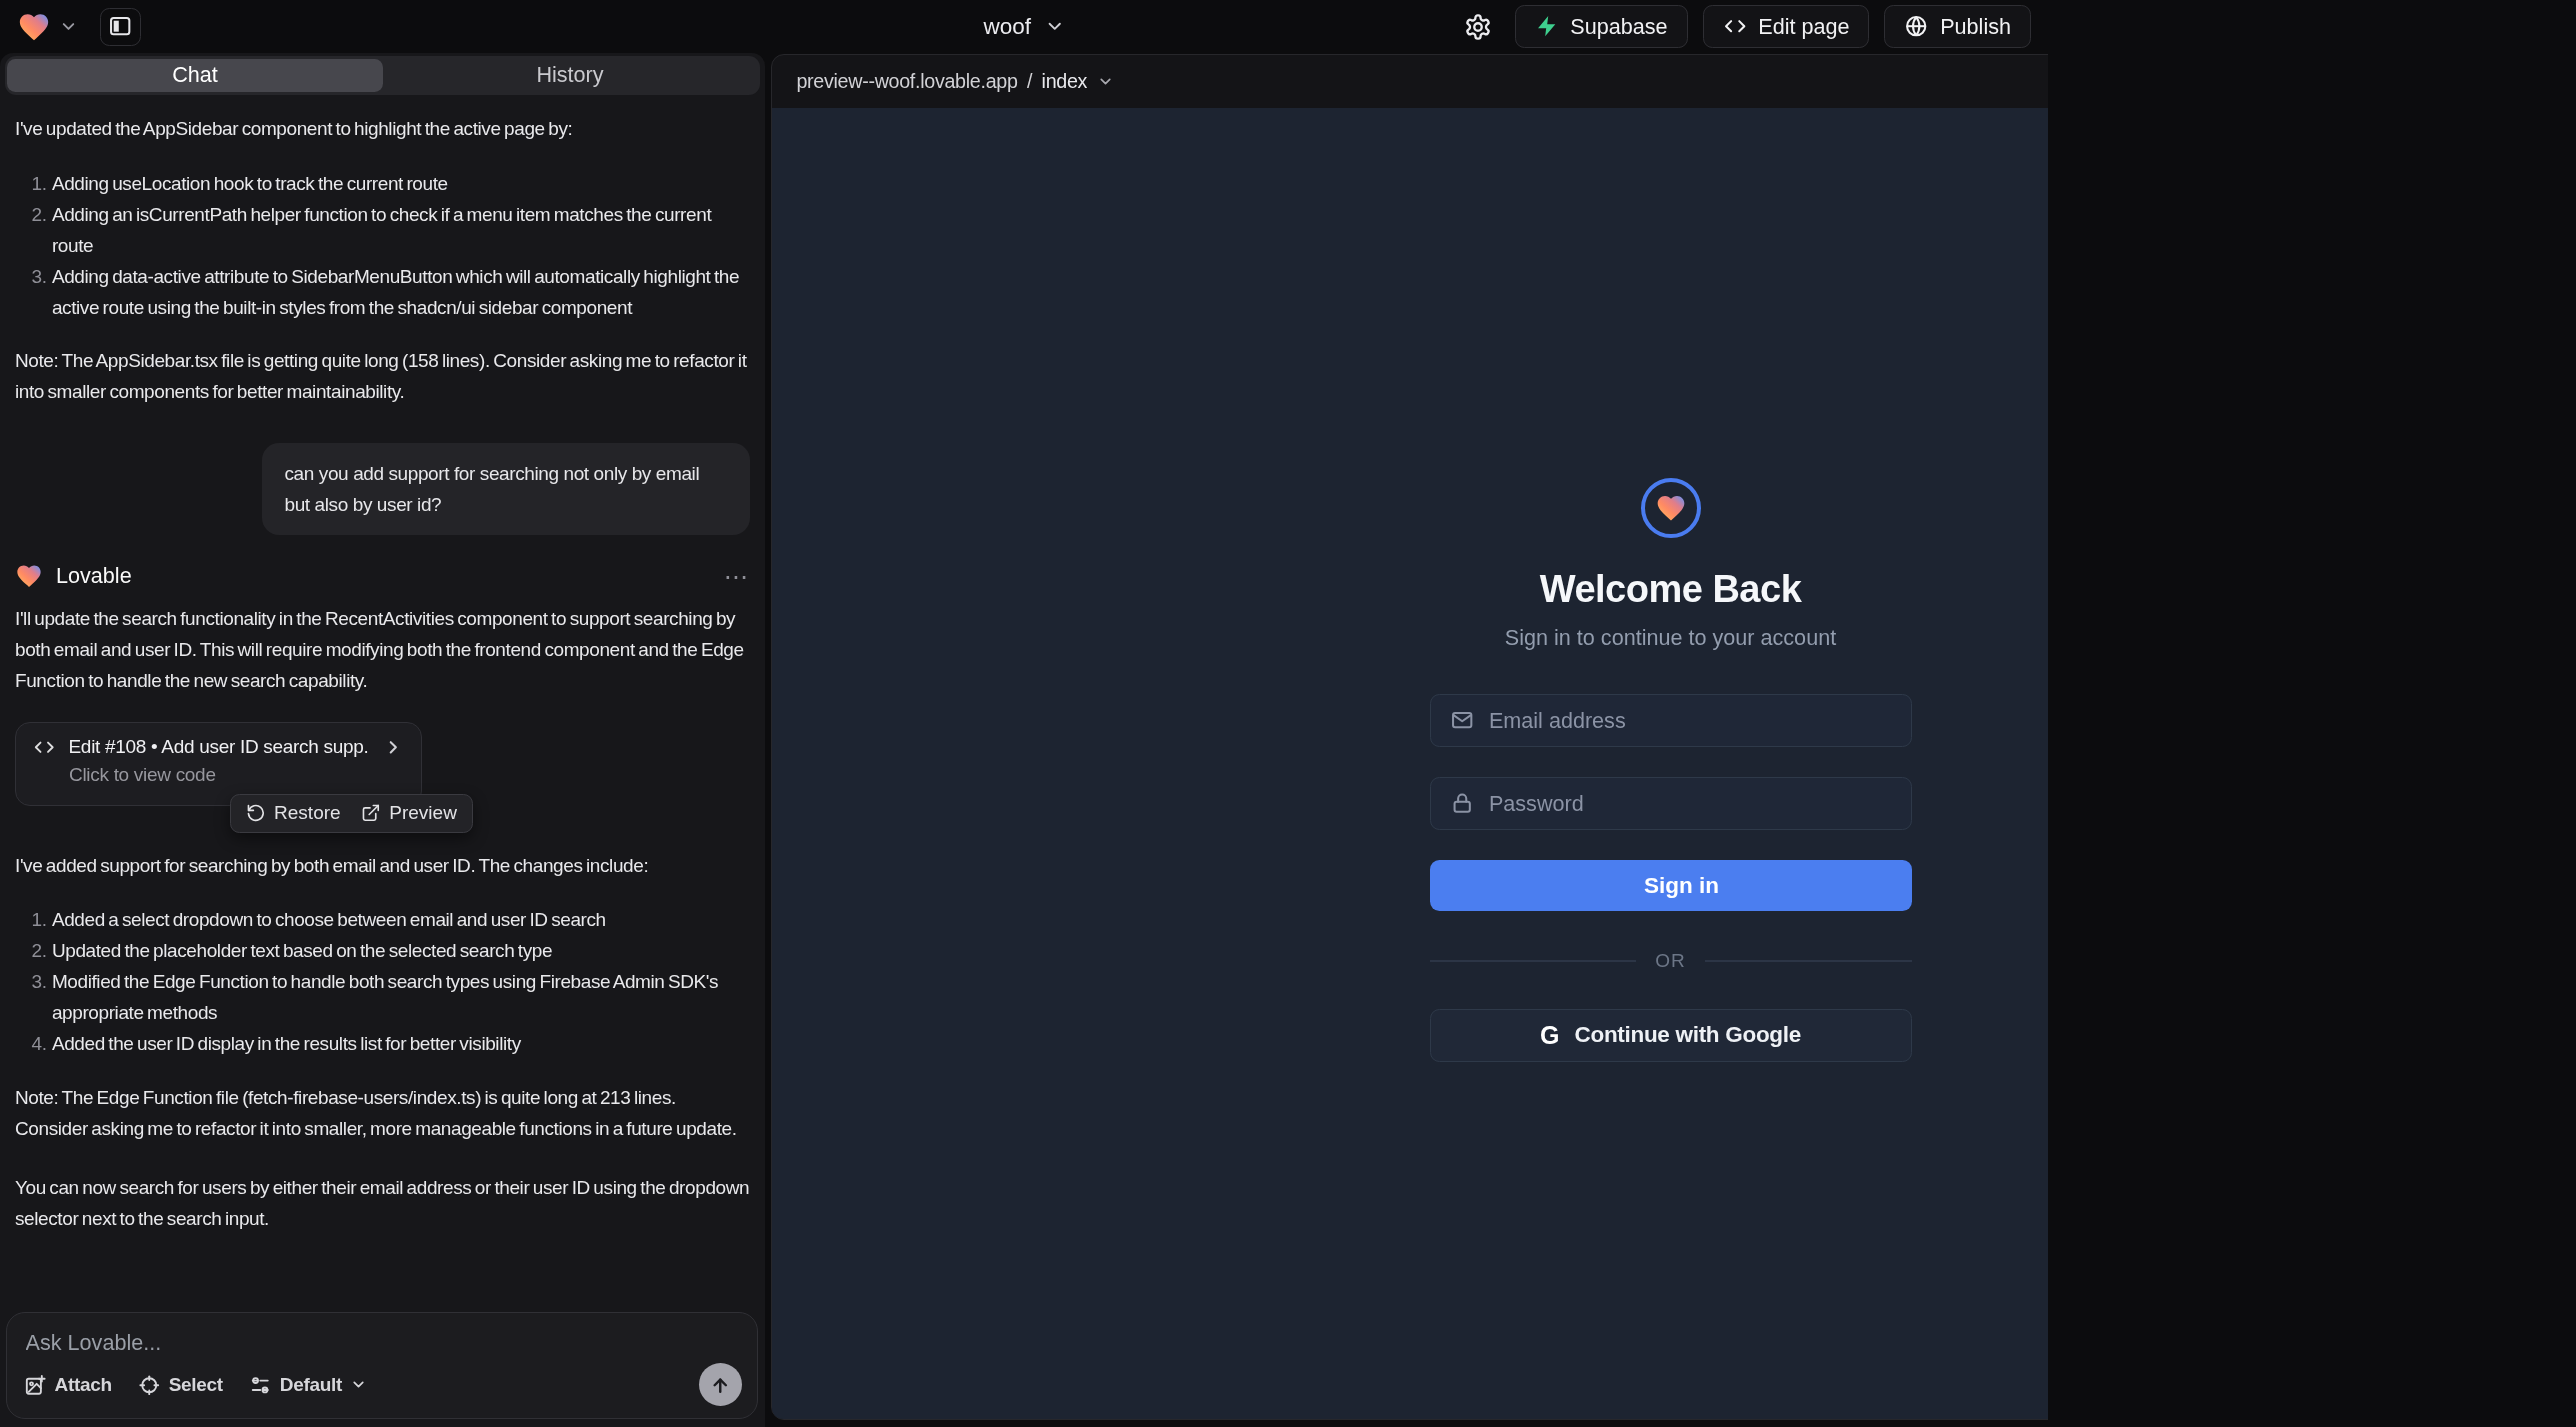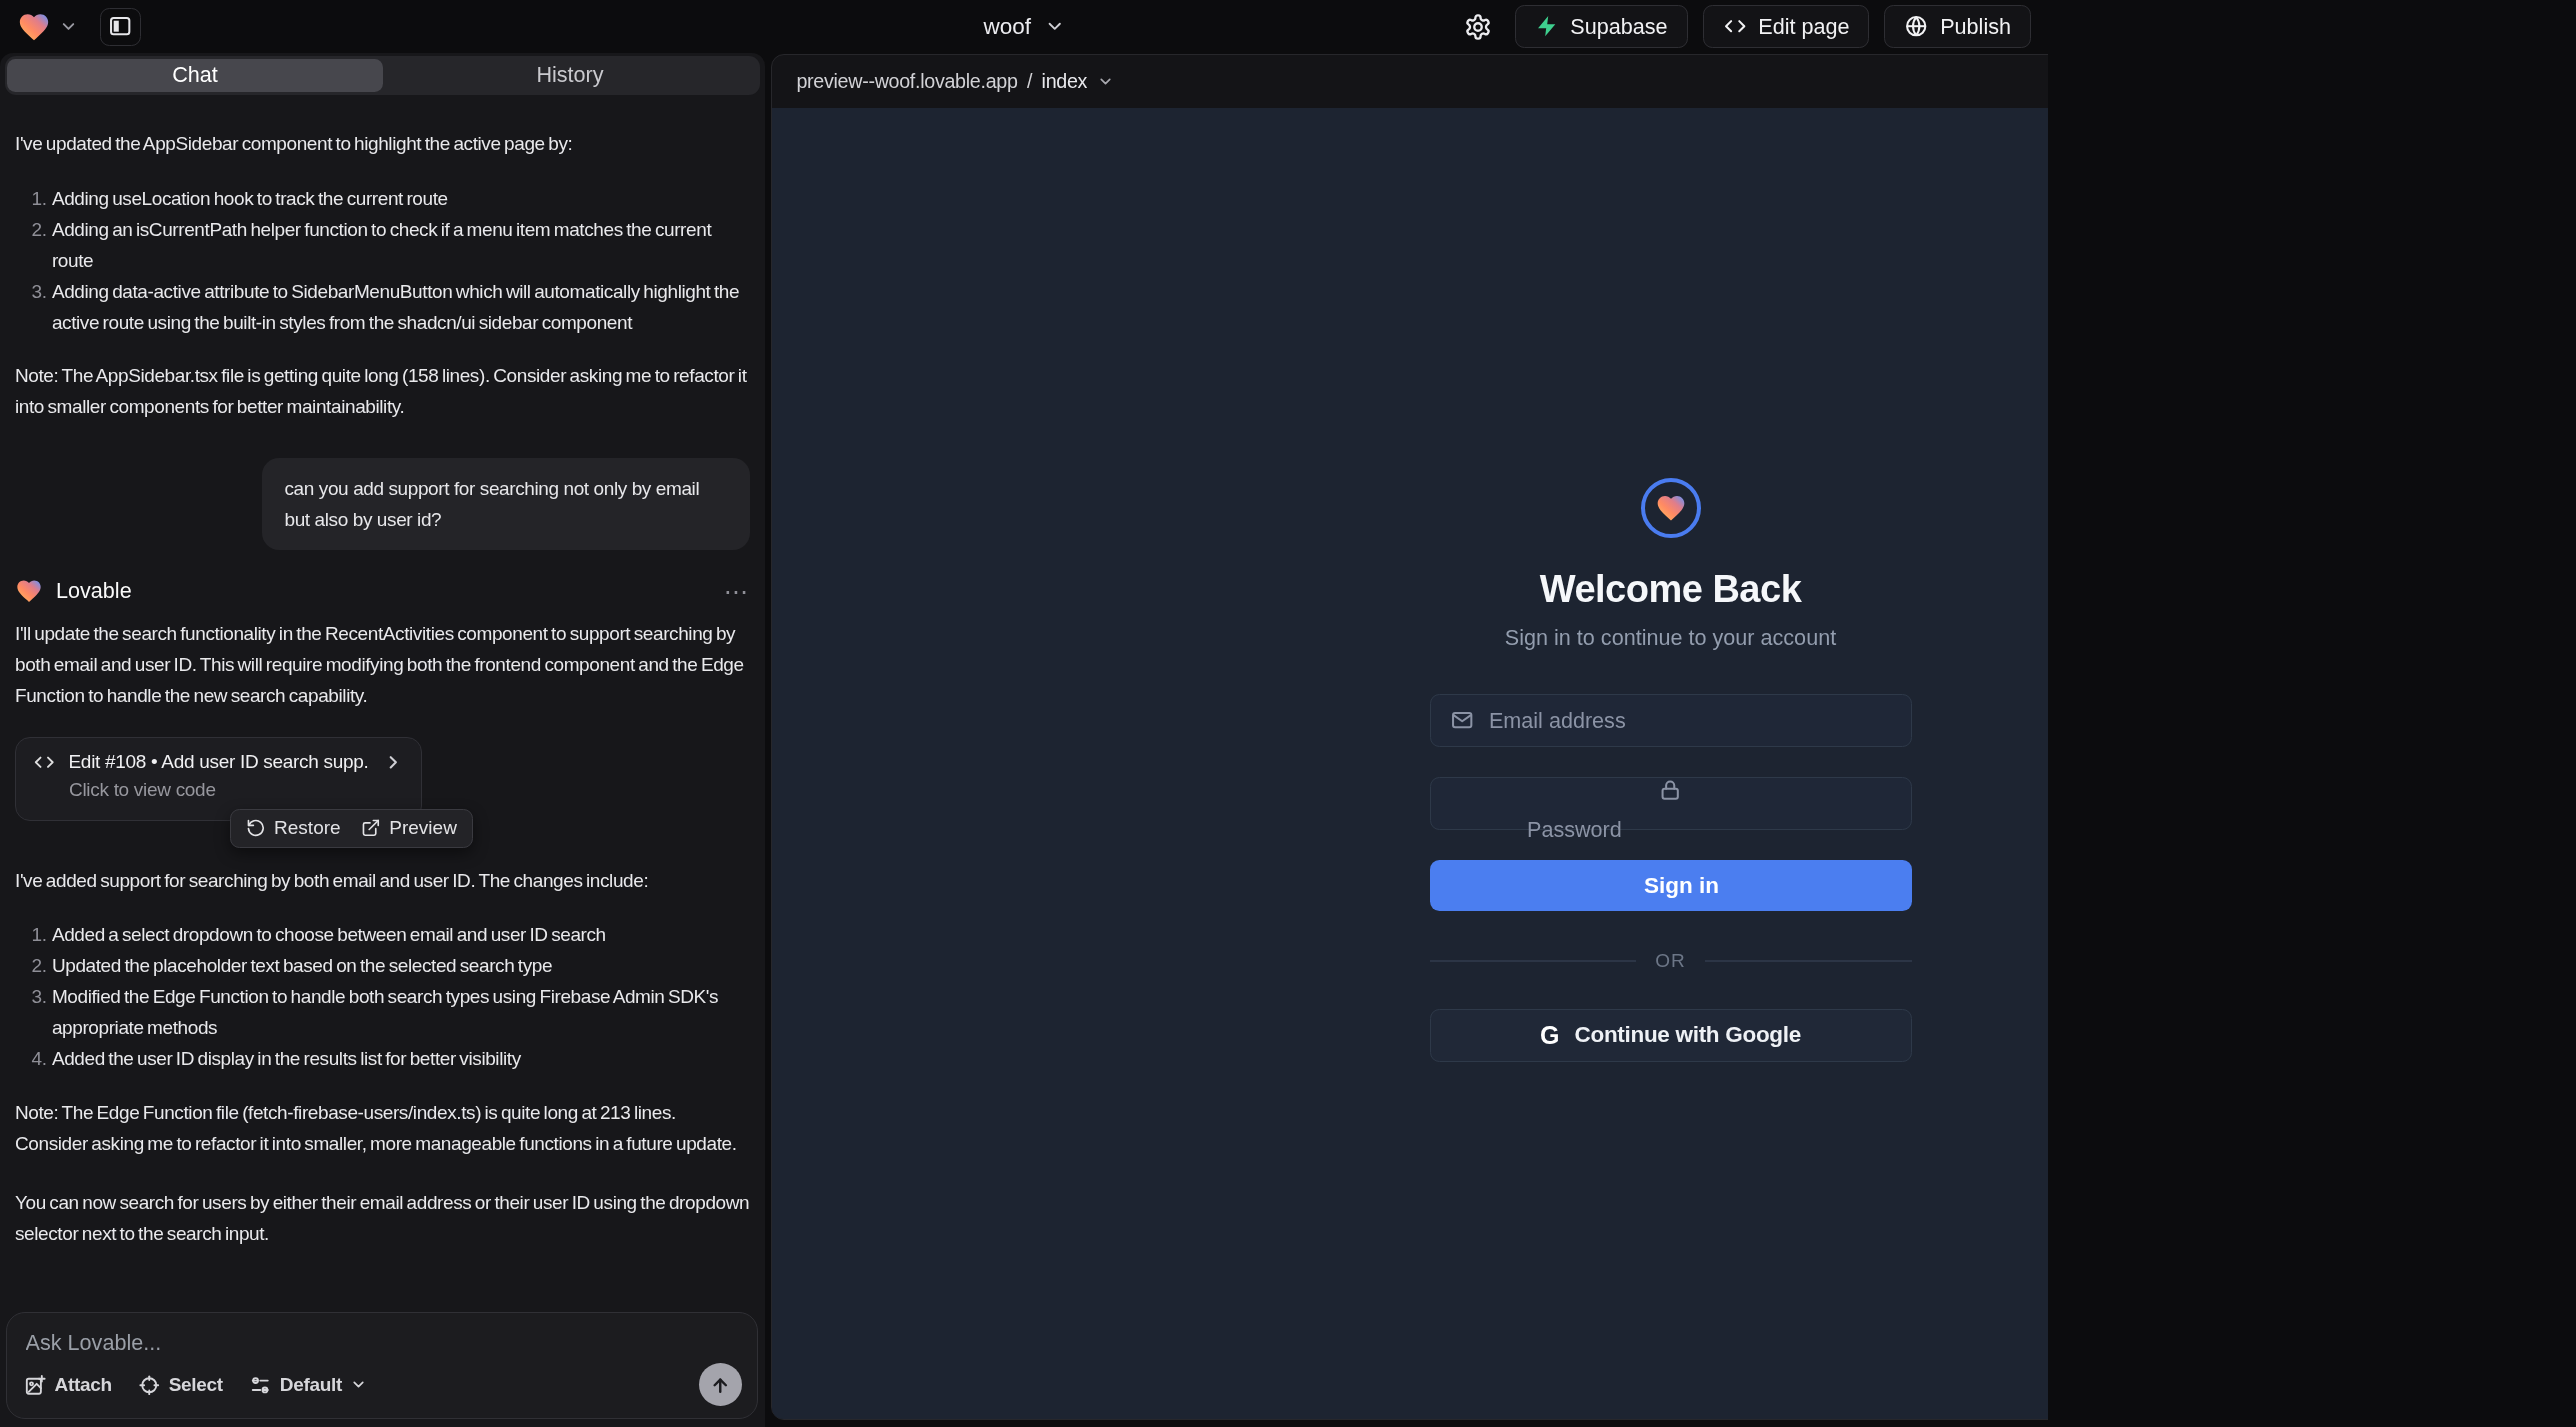--- a/index.html
+++ b/index.html
@@ -65,21 +65,21 @@
   .ph-icons { margin-left:auto; display:flex; align-items:center; gap:34px; color:#cfcfd3; }
   .ph-icons .i { cursor:pointer; }
   .preview-body { position:absolute; top:53px; left:0; right:0; bottom:0; background:#1d2431; border-radius:0 0 11.3px 11.3px; }
 
   .login { position:absolute; top:370px; left:50%; transform:translateX(-50%); width:482px; display:flex; flex-direction:column; align-items:center; }
   .logo-ring { width:60px; height:60px; border-radius:50%; border:4.7px solid #4a7cf0; display:flex; align-items:center; justify-content:center; }
   .login-title { margin-top:30px; font-size:38px; font-weight:700; color:#f5f7fa; letter-spacing:-0.5px; }
   .login-sub { margin-top:14px; font-size:21.6px; color:#939dae; }
   .field { margin-top:0; width:100%; height:53px; background:#1f2737; border:1.9px solid #2e3949; border-radius:9.4px; display:flex; align-items:center; gap:15px; padding:0 19px; color:#8b93a5; }
   .field.email { margin-top:43px; }
-  .field.password { margin-top:30px;flex-direction:column; }
+  .field.password { margin-top:30px; }
   .field input { flex:1; background:transparent; border:none; outline:none; font-family:inherit; font-size:21.6px; color:#e8ecf2; }
   .field input::placeholder { color:#8b93a5; }
   .signin-btn { margin-top:30px; width:100%; height:51px; background:#4b7ef0; border:none; border-radius:9.4px; font-family:inherit; font-size:22.5px; font-weight:700; color:#ffffff; cursor:pointer;padding-left:22px; }
   .divider { margin-top:39px; width:100%; display:flex; align-items:center; gap:19px; height:22.5px; }
   .divider .line { flex:1; height:1.9px; background:#2c3546; }
   .divider .or { font-size:19px; color:#6c7687; letter-spacing:0.9px; }
   .google-btn { margin-top:36px; width:100%; height:53px; background:#202837; border:1.9px solid #2e3949; border-radius:9.4px; display:flex; align-items:center; justify-content:center; gap:15px; cursor:pointer; }
   .g-glyph { font-size:25px; font-weight:700; color:#ffffff; }
   .google-label { font-size:22.5px; font-weight:700; color:#eef1f5; letter-spacing:-0.3px; }
 </style>
@@ -168,21 +168,21 @@
     </div>
   </div>
 
   <div class="chat-panel">
     <div class="tabs">
       <div class="tab active">Chat</div>
       <div class="tab">History</div>
     </div>
 
     <div class="chat-scroll">
-      <p class="msg" style="margin-top:30px">I've updated the AppSidebar component to highlight the active page by:</p>
+      <p class="msg" style="margin-top:15px">I've updated the AppSidebar component to highlight the active page by:</p>
       <ol>
         <li>Adding useLocation hook to track the current route</li>
         <li>Adding an isCurrentPath helper function to check if a menu item matches the current route</li>
         <li>Adding data-active attribute to SidebarMenuButton which will automatically highlight the active route using the built-in styles from the shadcn/ui sidebar component</li>
       </ol>
       <p class="msg" style="margin-top:22.5px">Note: The AppSidebar.tsx file is getting quite long (158 lines). Consider asking me to refactor it into smaller components for better maintainability.</p>
 
       <div class="bubble">can you add support for searching not only by email but also by user id?</div>
 
       <div class="lovable-row">

